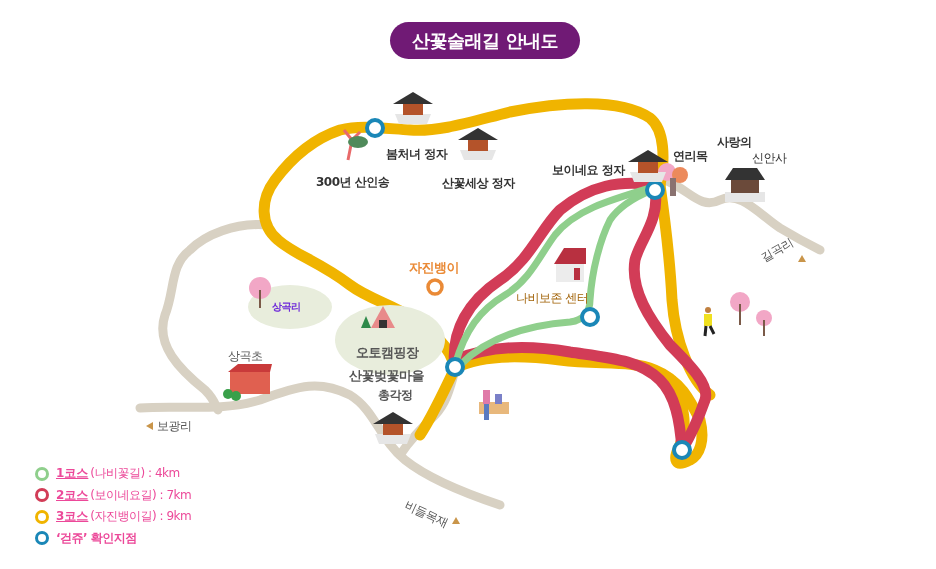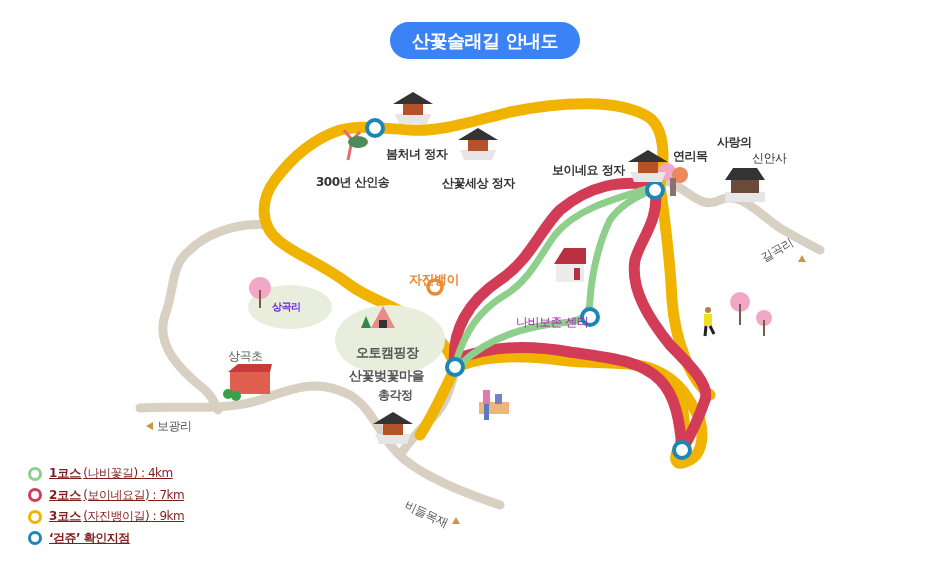--- a/index.html
+++ b/index.html
@@ -1,23 +1,23 @@
 <!DOCTYPE html>
 <html><head>
 <meta charset="utf-8">
 <style>
   html, body { margin:0; padding:0; background:#ffffff; }
   body { width:936px; height:569px; position:relative; overflow:hidden; font-family:"DejaVu Sans", sans-serif; }
-  .title-pill { position:absolute; left:390px; top:22px; width:190px; height:37px; border-radius:19px; background:#3b82f6; color:#fff; font-weight:bold; font-size:18px; display:flex; align-items:center; justify-content:center; letter-spacing:-0.5px; }
+  .title-pill { position:absolute; left:390px; top:22px; width:190px; height:37px; border-radius:19px; background:#701a75; color:#fff; font-weight:bold; font-size:18px; display:flex; align-items:center; justify-content:center; letter-spacing:-0.5px; }
   svg.map { position:absolute; left:0; top:0; }
   .lbl { position:absolute; font-size:12px; color:#333; white-space:nowrap; letter-spacing:-0.5px; }
   .lbl.b { font-weight:bold; }
   .lbl.dest { color:#555; font-size:12px; }
-  .orange { color:#ea8a36; font-weight:bold; font-size:13px;margin-top:12px; }
-  .legend { position:absolute; left:28px; top:463px; font-size:12px; color:#7f1d1d;text-decoration:underline; }
+  .orange { color:#ea8a36; font-weight:bold; font-size:13px; }
+  .legend { position:absolute; left:35px; top:463px; font-size:12px; color:#ec4899; }
   .legend-row { display:flex; align-items:center; height:21.5px; }
   .legend-dot { width:8px; height:8px; border-radius:50%; border:3px solid; margin-right:7px; background:#fff; }
   .legend-row .course { font-weight:bold; text-decoration:underline; margin-right:2px; }
   .legend-row .desc { letter-spacing:-0.5px; }
 </style>
 </head>
 <body>
 
 <div class="title-pill">산꽃술래길 안내도</div>
 
@@ -154,21 +154,21 @@
 <div class="lbl b" style="left:386px;top:146px;">봄처녀 정자</div>
 <div class="lbl b" style="left:442px;top:175px;">산꽃세상 정자</div>
 <div class="lbl b" style="left:552px;top:162px;">보이네요 정자</div>
 <div class="lbl b" style="left:673px;top:134px;margin-left:44px;">사랑의</div>
 <div class="lbl b" style="left:673px;top:148px;">연리목</div>
 <div class="lbl" style="left:752px;top:150px;">신안사</div>
 <div class="lbl orange" style="left:409px;top:259px;">자진뱅이</div>
 <div class="lbl b" style="left:272px;top:300px;font-size:10px;color:#6d28d9;text-align:center;">상곡리</div>
 <div class="lbl b" style="left:349px;top:327px;font-size:13px;color:#555;margin-top:40px;">산꽃벚꽃마을</div>
 <div class="lbl b" style="left:356px;top:344px;font-size:13px;color:#555;">오토캠핑장</div>
-<div class="lbl" style="left:516px;top:290px;color:#a21caf;margin-top:24px;">나비보존 센터</div>
+<div class="lbl" style="left:516px;top:290px;color:#a16207;">나비보존 센터</div>
 <div class="lbl" style="left:228px;top:348px;color:#555;">상곡초</div>
 <div class="lbl b" style="left:378px;top:387px;color:#555;">총각정</div>
 
 <div class="lbl dest" style="left:760px;top:242px;transform:rotate(-30deg);">길곡리</div>
 <div class="lbl dest" style="left:157px;top:418px;">보광리</div>
 <div class="lbl dest" style="left:403px;top:506px;transform:rotate(25deg);">비들목재</div>
 
 <div class="legend">
   <div class="legend-row">
     <span class="legend-dot" style="border-color:#8fcf8c"></span>

